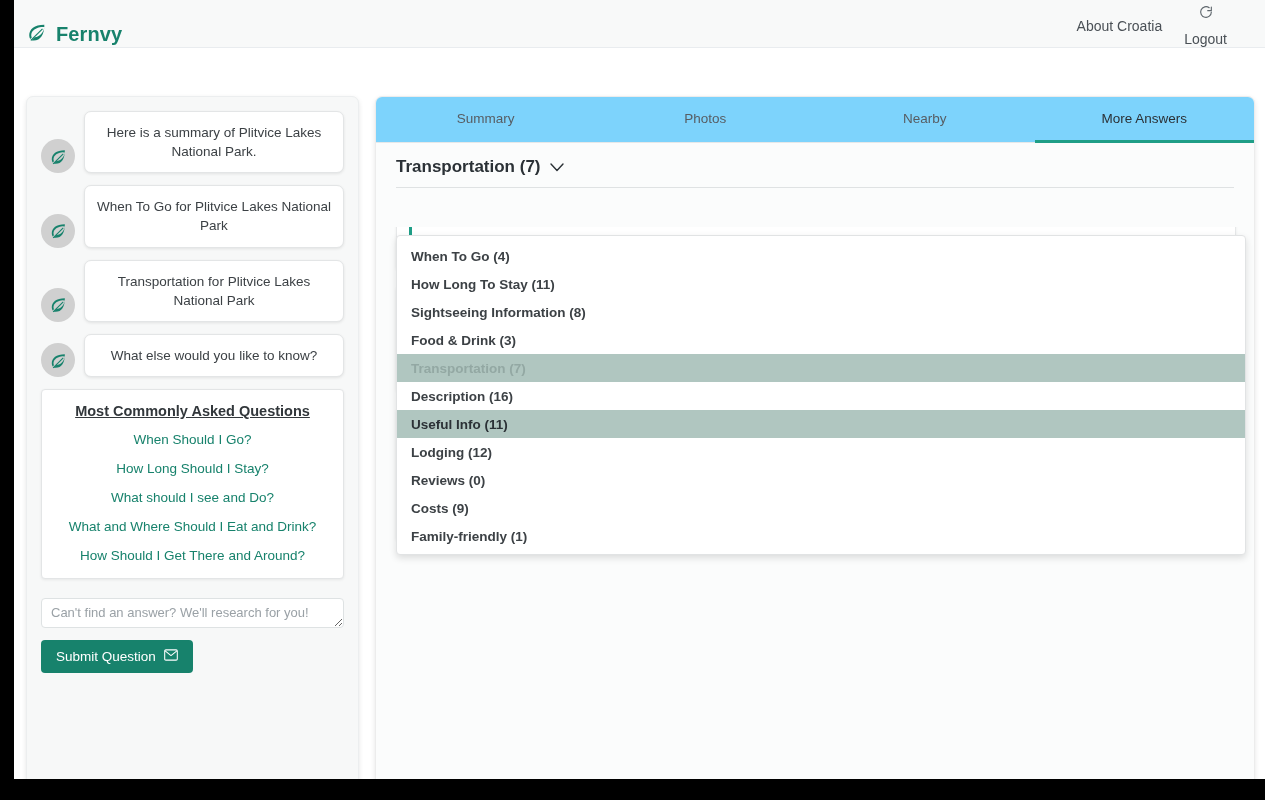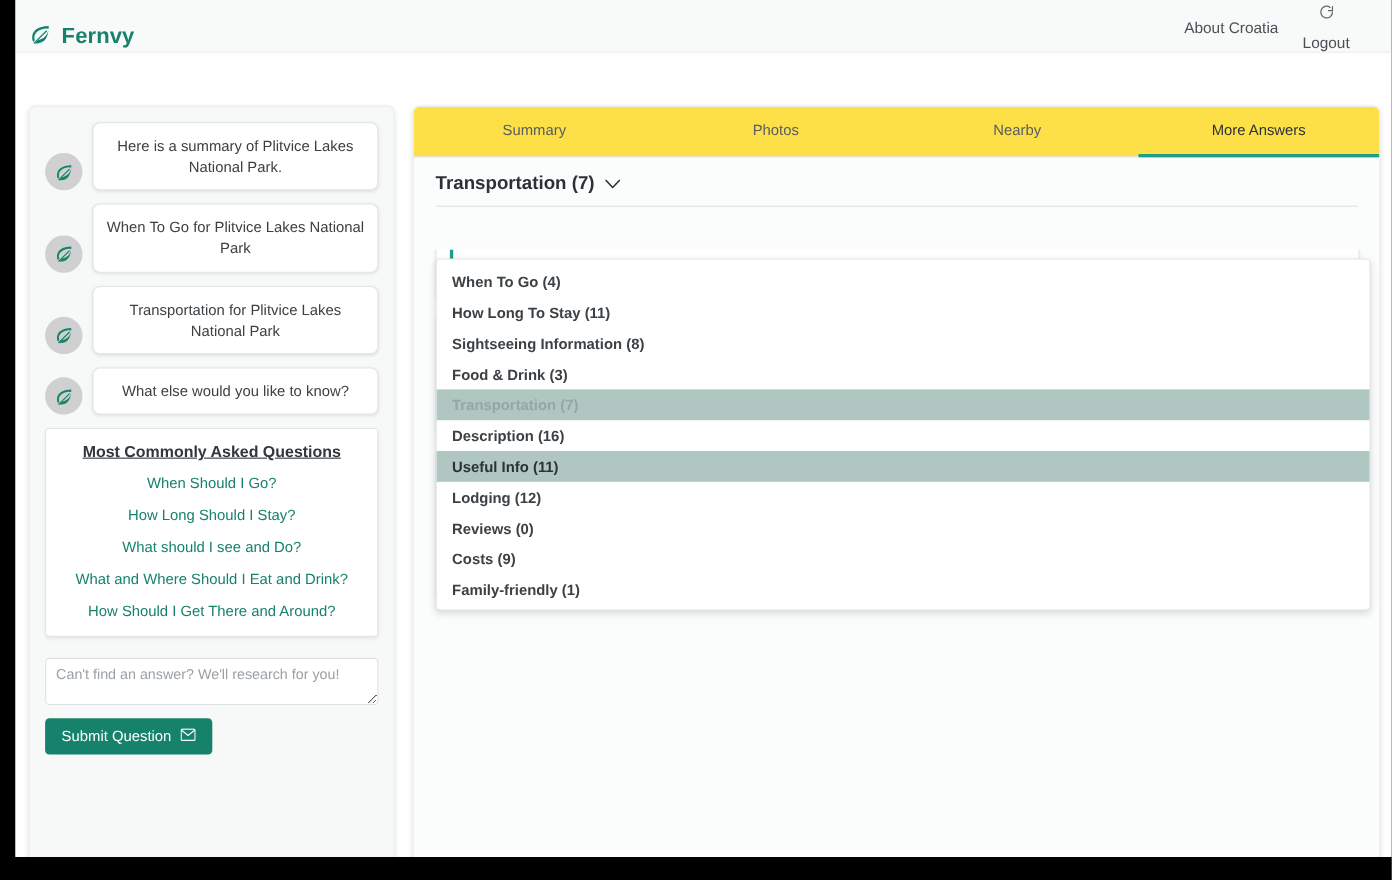--- a/index.html
+++ b/index.html
@@ -104,21 +104,21 @@
     font-size: 13.5px;
     color: #17826c;
     margin: 0 0 14px 0;
     cursor: pointer;
   }
   .faq-link:last-child { margin-bottom: 0; }
 
   .q-input {
     display: block;
     width: 100%;
-    height: 43px;
+    height: 30px;
     margin-top: 19px;
     border: 1px solid #dee2e3;
     border-radius: 4px;
     background: #ffffff;
     padding: 6px 9px;
     font-size: 13px;
     color: #3c4145;
     font-family: "Liberation Sans", sans-serif;
     resize: vertical;
     outline: none;
@@ -145,21 +145,21 @@
     width: 880px; height: 725px;
     background: #fbfcfc;
     border: 1px solid #ececec;
     border-radius: 7px;
     box-shadow: 0 2px 5px rgba(0,0,0,.10);
     overflow: hidden;
   }
   .tabs {
     display: flex;
     height: 46px;
-    background: #fde047;
+    background: #7dd3fc;
     border-bottom: 1px solid #e6e8e9;
   }
   .tab {
     flex: 1 1 0;
     display: flex; align-items: center; justify-content: center;
     font-size: 13.5px;
     color: #575d63;
     cursor: pointer;
     border-bottom: 3px solid transparent;
     margin-bottom: -1px;

